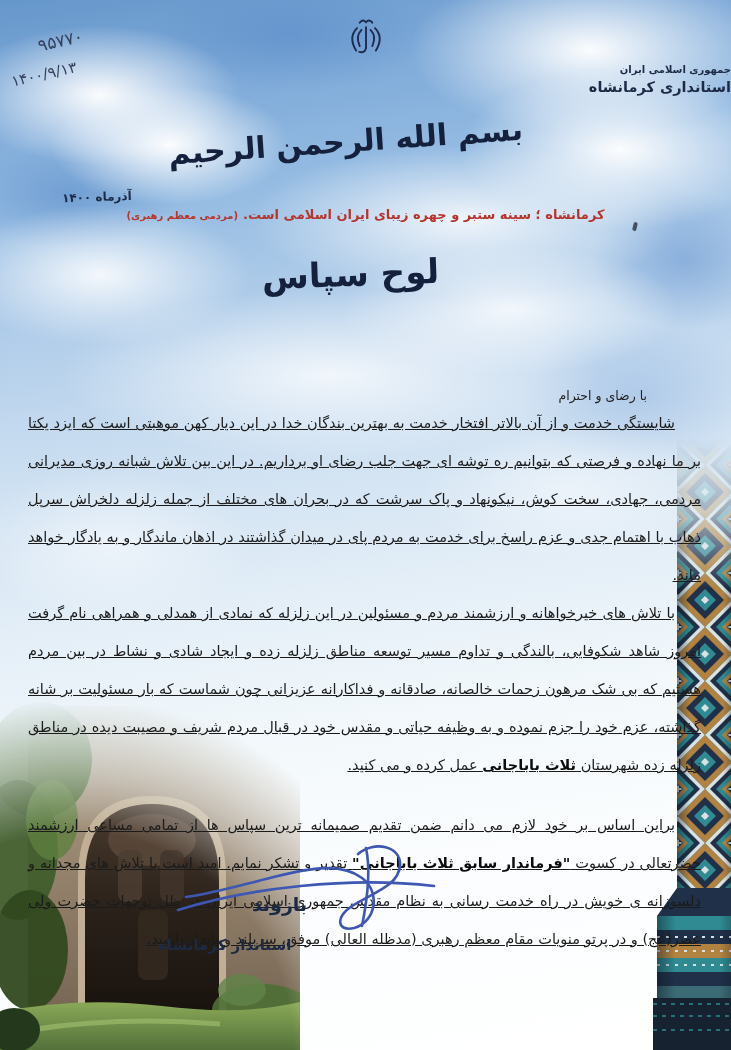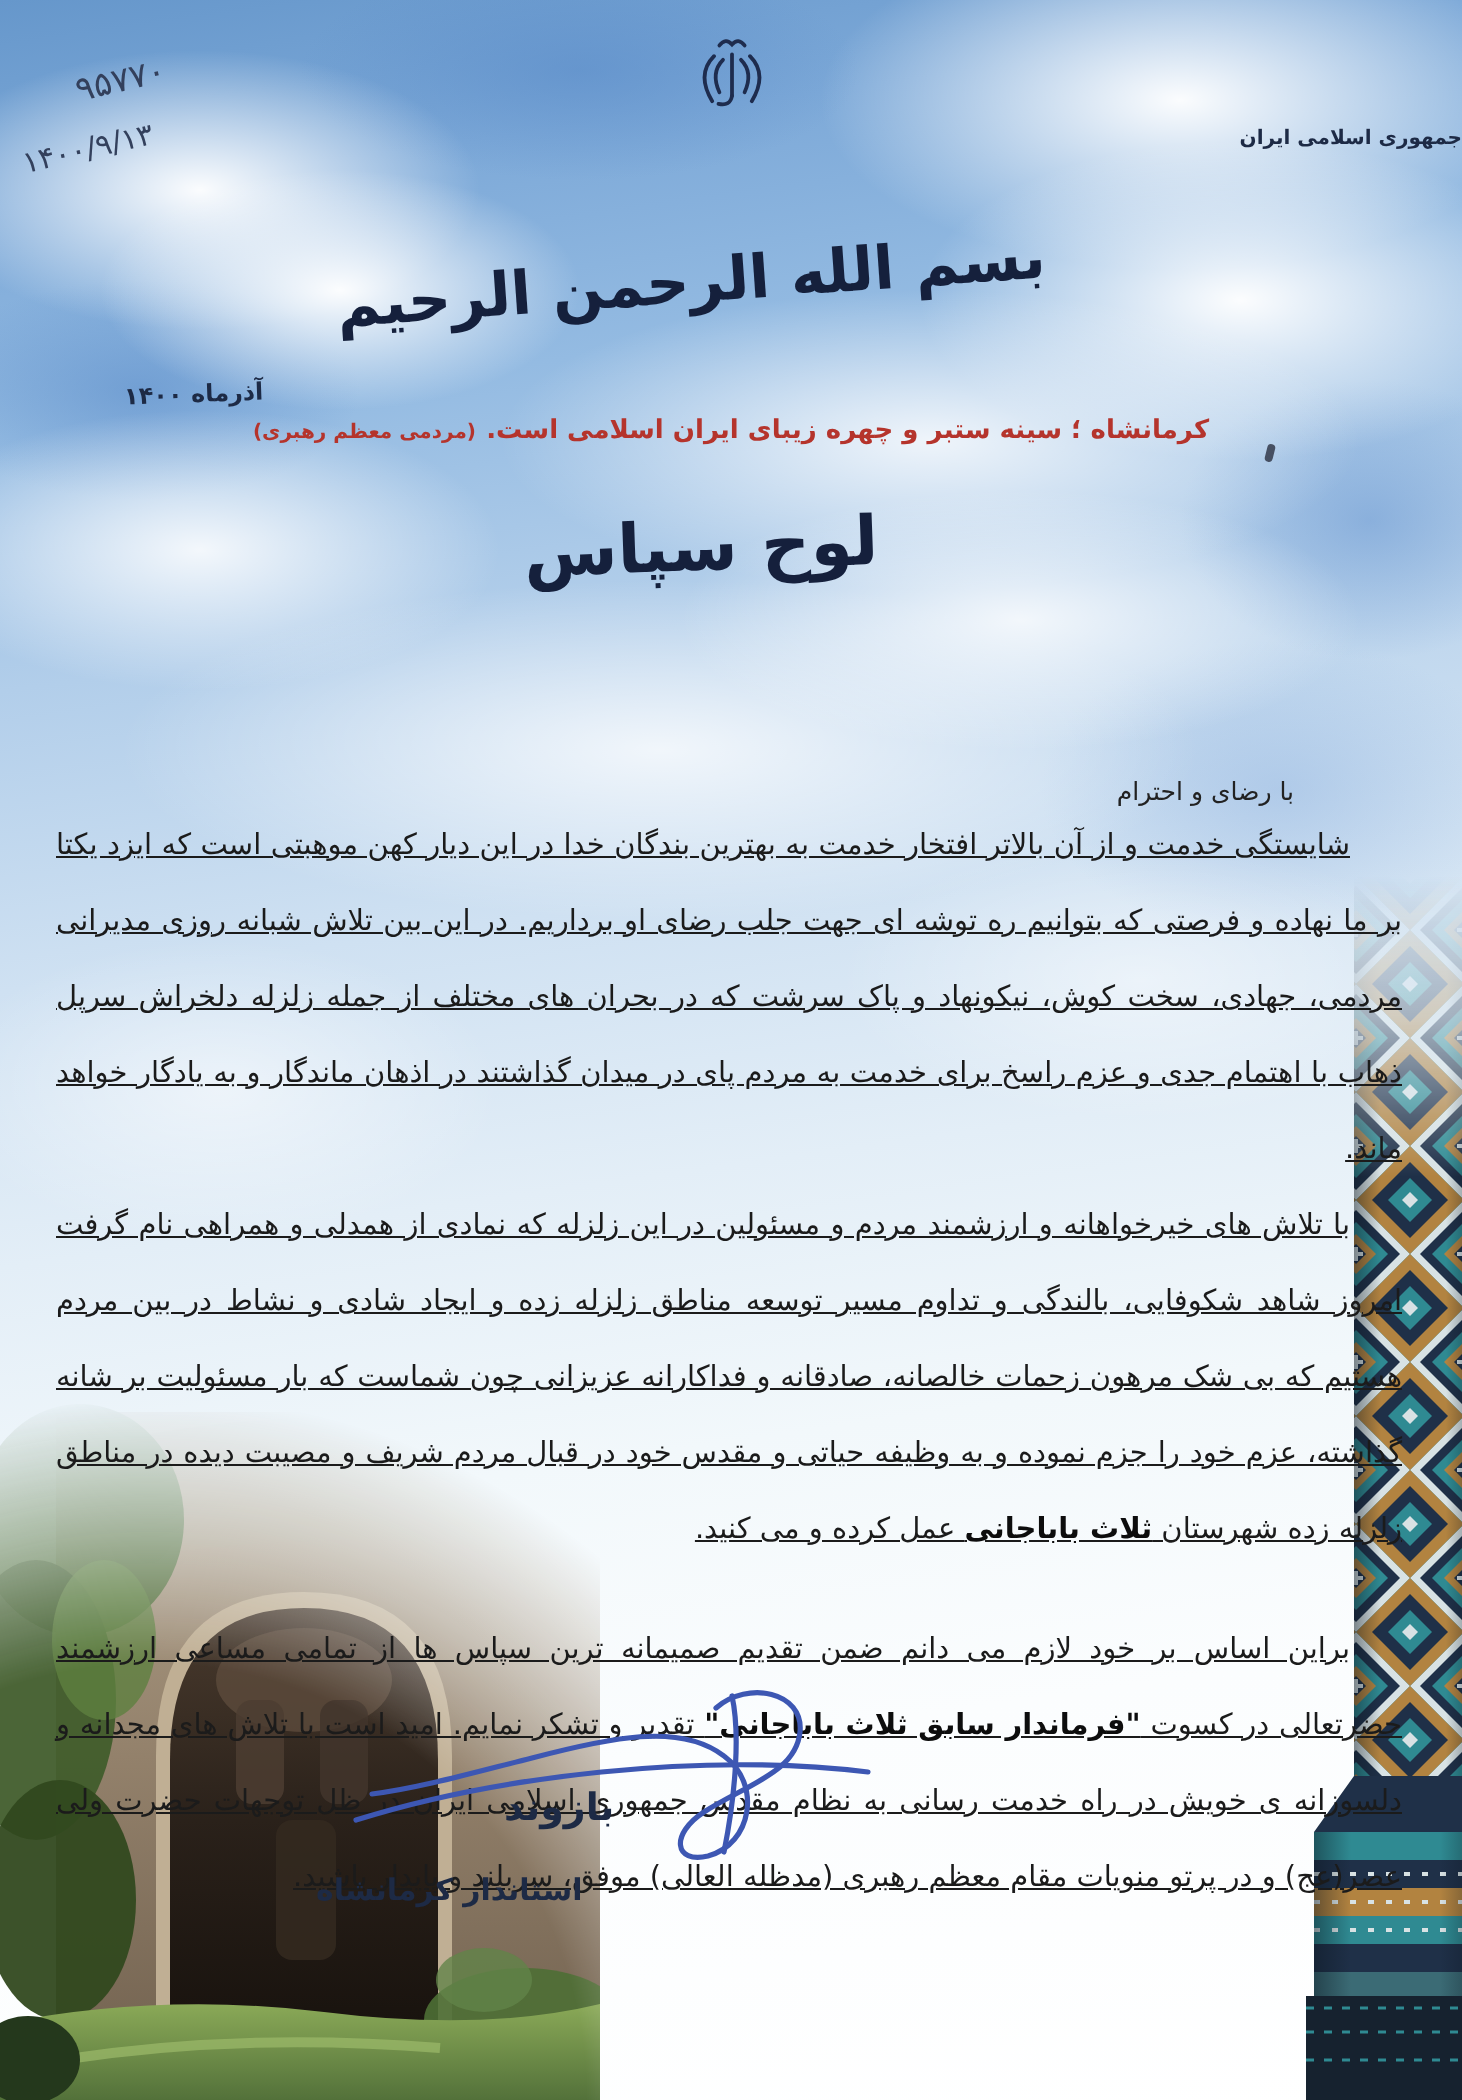--- a/index.html
+++ b/index.html
@@ -185,20 +185,21 @@
         <path d="M13 8 q3.5 -4.5 7 -0.5 q3.5 -4 7 0.5"></path>
         <path d="M20 13 V 36"></path>
         <path d="M20 36 q-1 6 -7.5 4.5"></path>
         <path d="M15 16 q-7 7 -2 18"></path>
         <path d="M25 16 q7 7 2 18"></path>
         <path d="M10 14 q-10 10 -1 25"></path>
         <path d="M30 14 q10 10 1 25"></path>
       </g>
     </svg>
     <div class="lh-country">جمهوری اسلامی ایران</div>
+    <div class="lh-governorate">استانداری کرمانشاه</div>
   </div>
 
   <div class="txt bismillah">بسم الله الرحمن الرحیم</div>
 
   <div class="txt issue-date">آذرماه ۱۴۰۰</div>
 
   <div class="txt quote-line">
     <span class="quote-text">کرمانشاه ؛ سینه ستبر و چهره زیبای ایران اسلامی است.</span>
     <span class="quote-attrib">(مردمی معظم رهبری)</span>
   </div>

